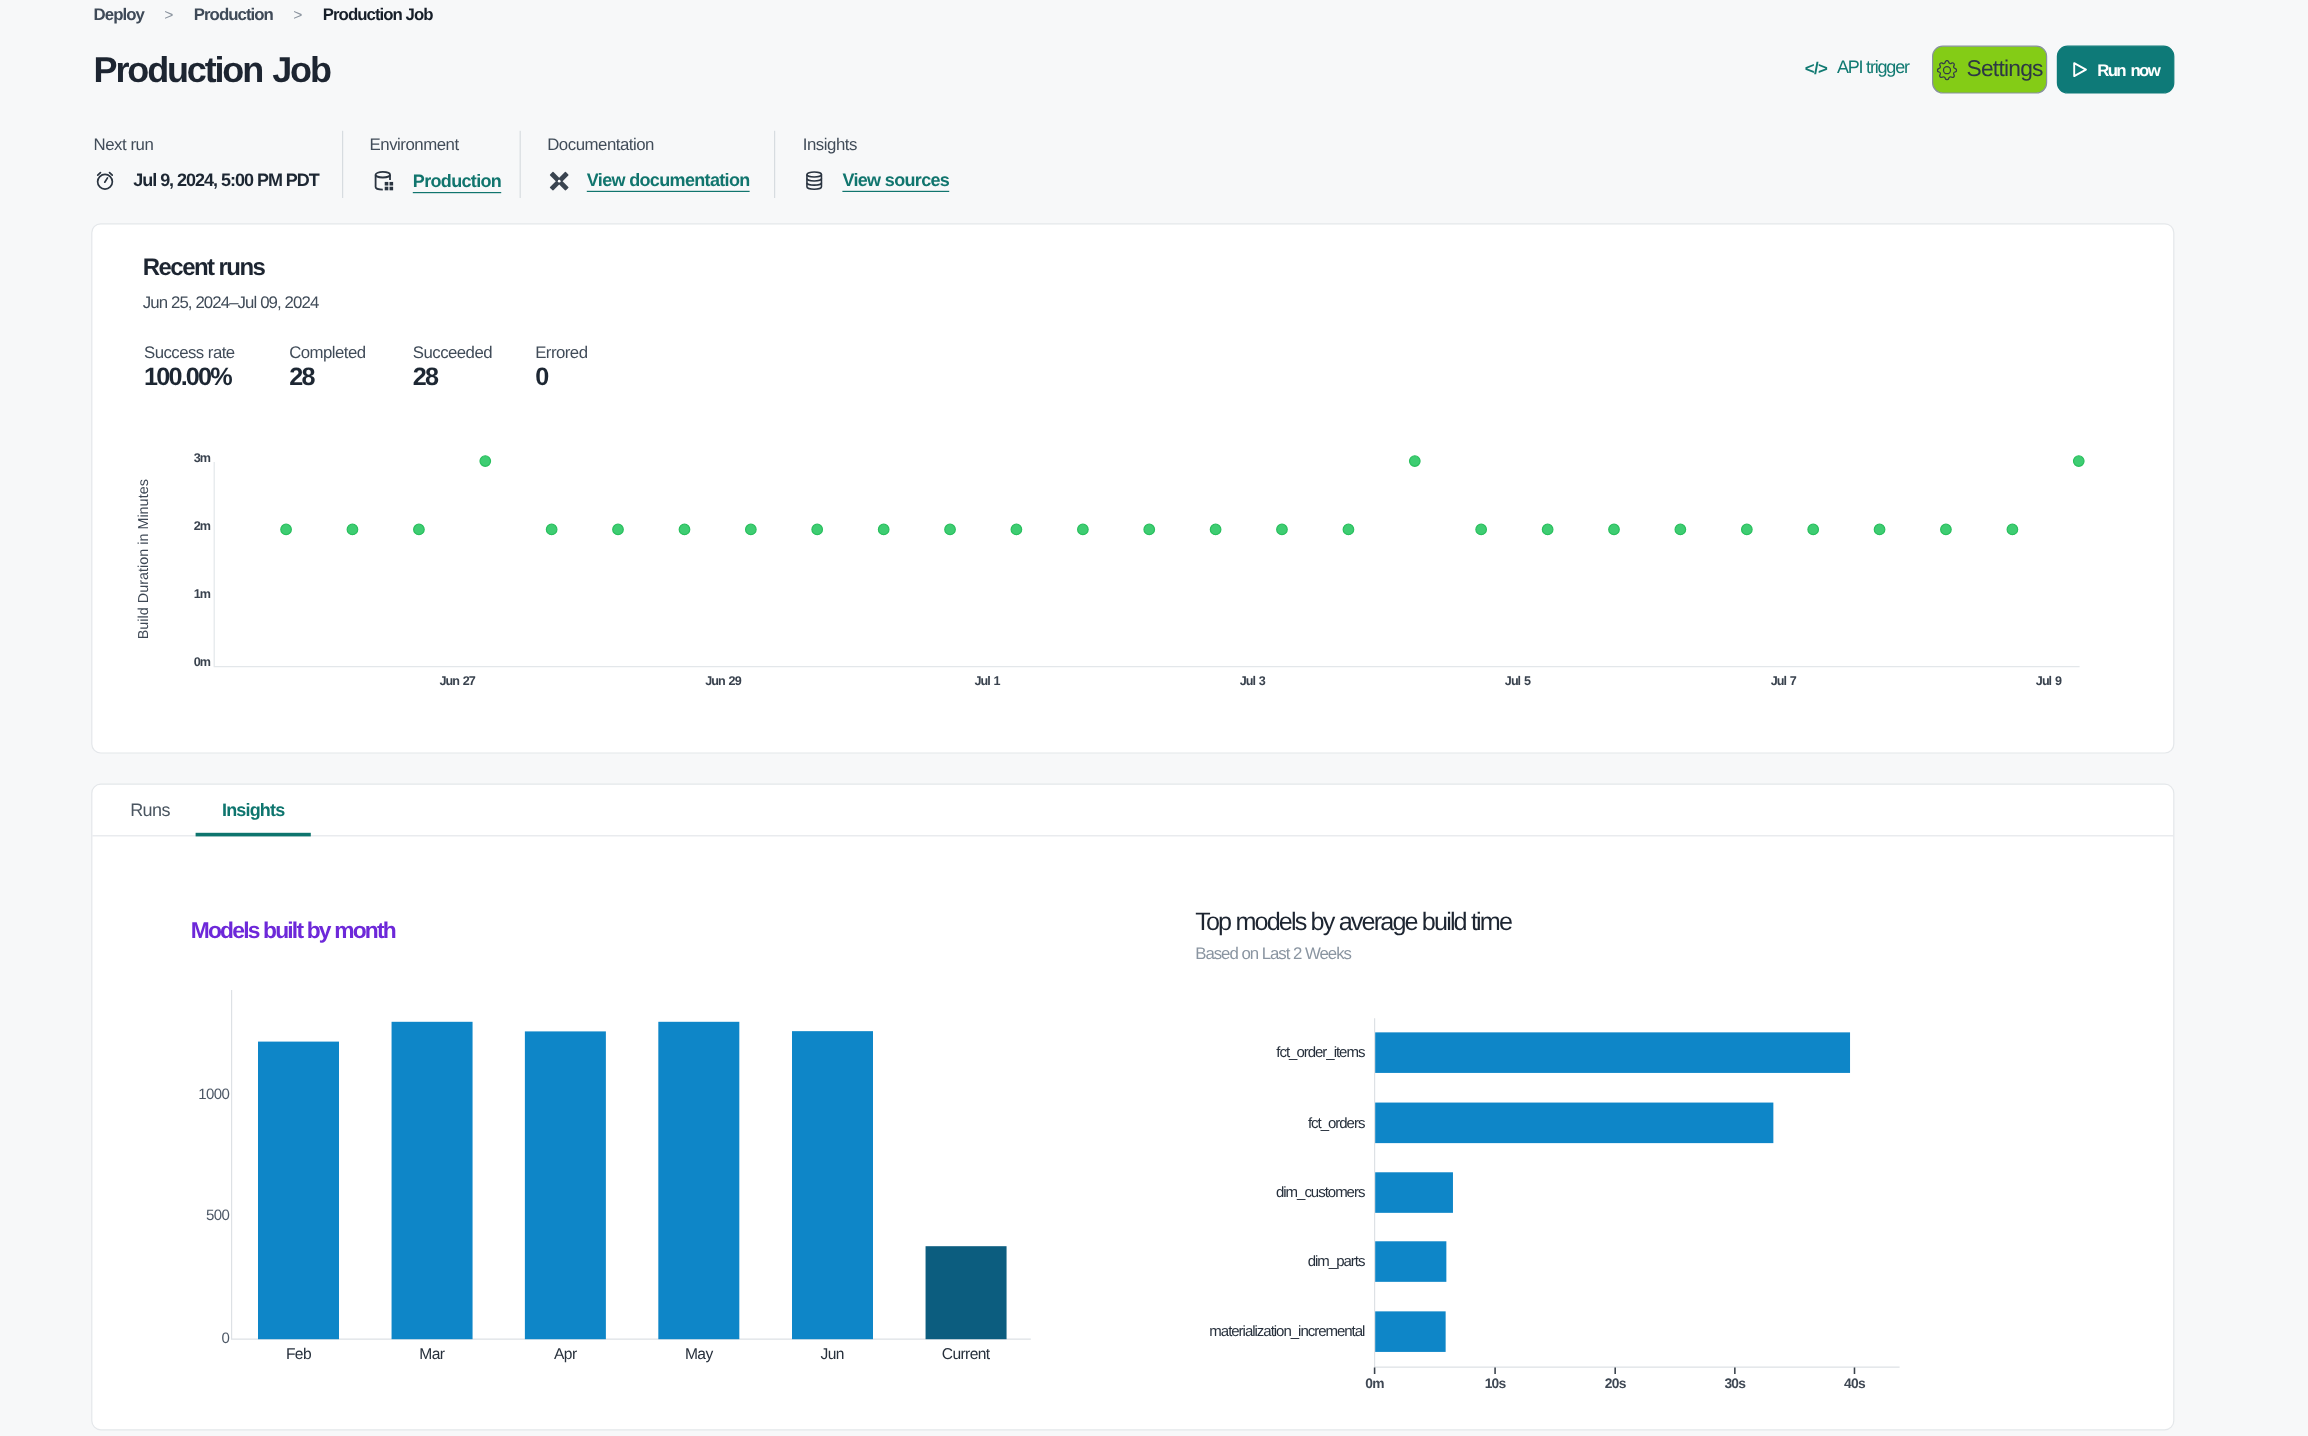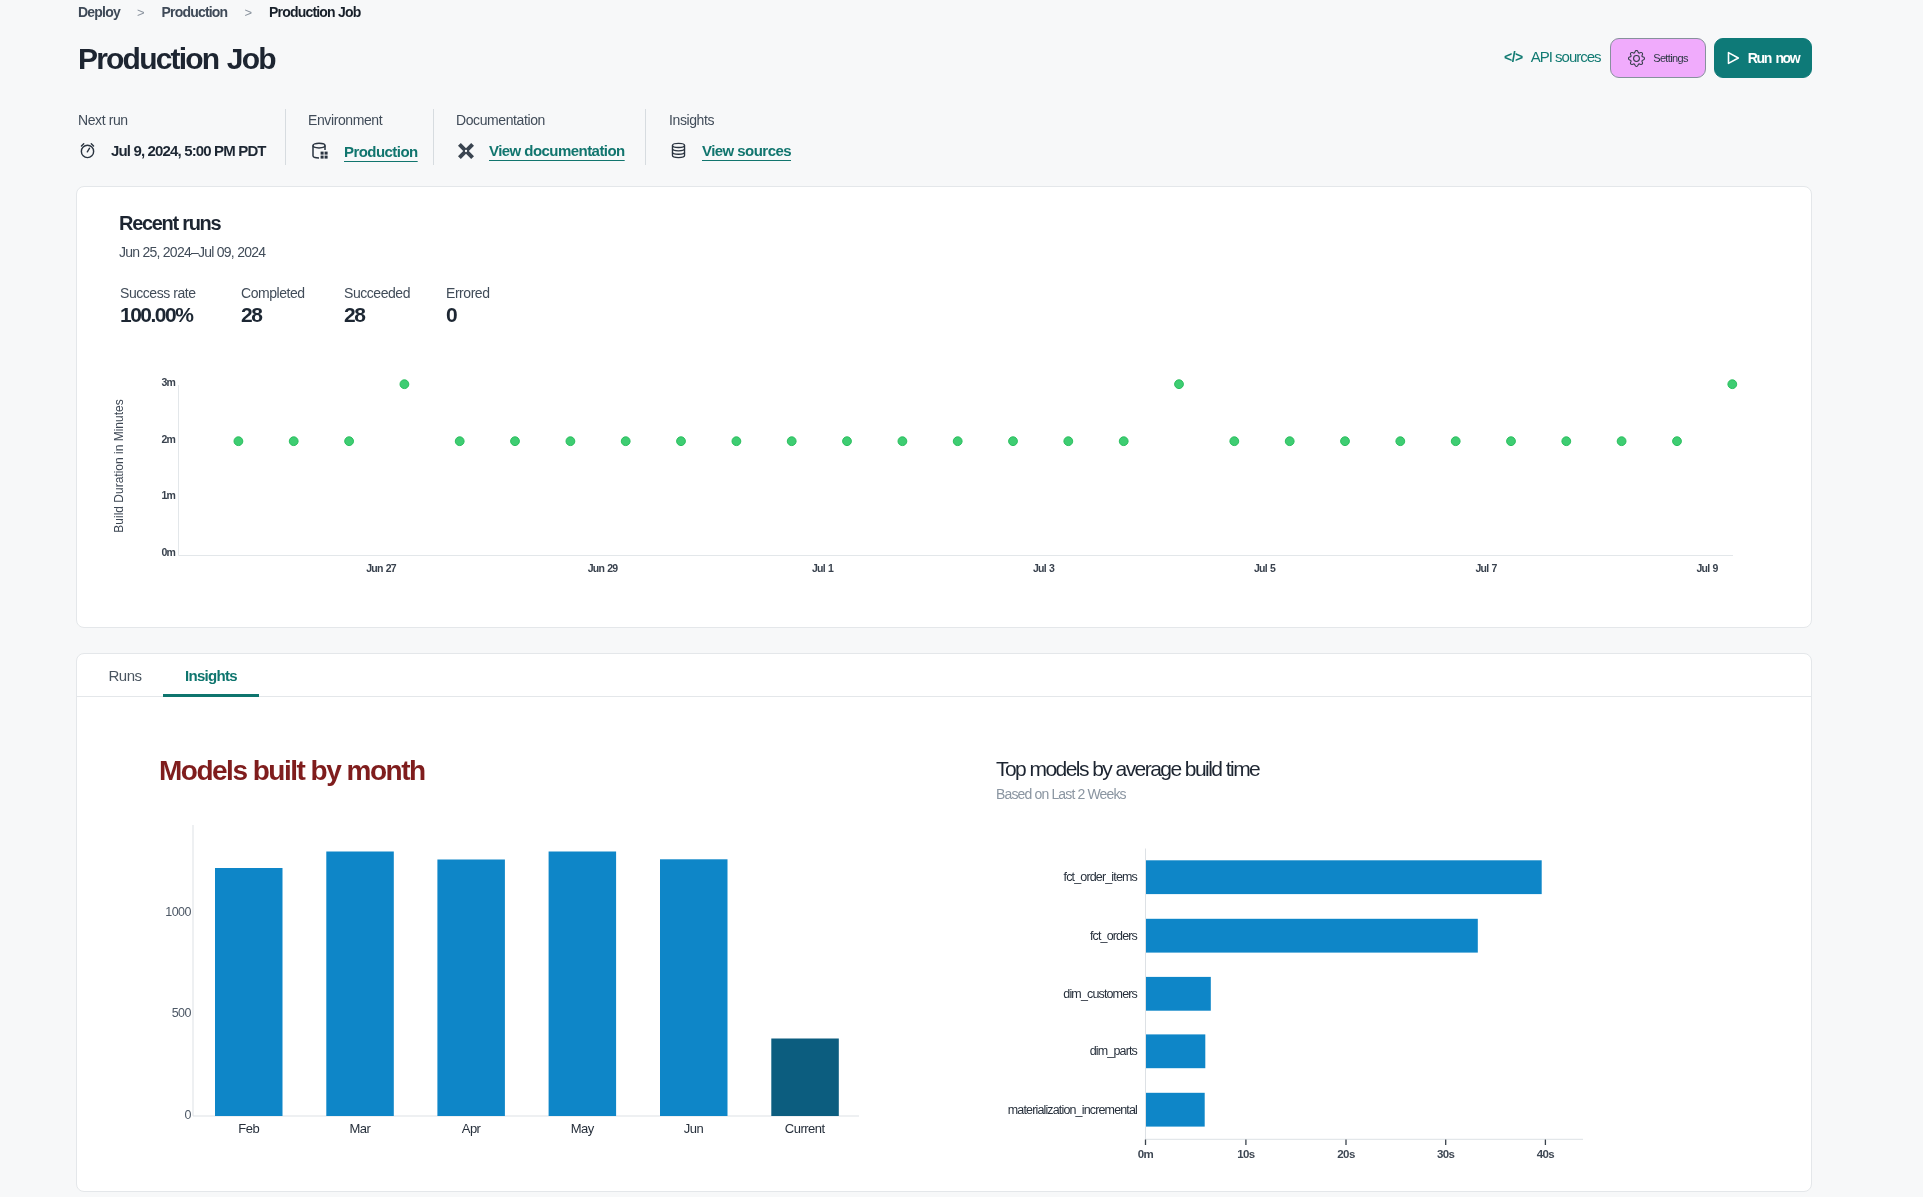--- a/index.html
+++ b/index.html
@@ -12,21 +12,21 @@
     overflow:hidden;
   }
   .abs { position:absolute; }
   .crumb { top:4px; left:78px; font-size:14px; font-weight:700; color:#3f4a58; letter-spacing:-0.8px; }
   .crumb .sep { color:#8a939e; font-weight:400; padding:0 17px; font-size:13px; letter-spacing:0; }
   .crumb .cur { color:#171f29; }
   h1 { top:42px; left:78px; position:absolute; font-size:30px; font-weight:700; color:#1d2531; letter-spacing:-1.8px; word-spacing:2px; }
   .apitrigger { top:48px; left:1504px; color:#117a72; font-size:15px; letter-spacing:-1.0px; display:flex; align-items:center; gap:8px; }
   .apitrigger .code { font-weight:700; font-size:14px; letter-spacing:-0.5px; }
   .btn { position:absolute; top:38px; height:40px; border-radius:9px; display:flex; align-items:center; justify-content:center; gap:8px; font-size:16px; }
-  .btn-settings { left:1610px; width:96px; background:#f0abfc; border:1px solid #87919d; color:#2d3844; font-size:11px; letter-spacing:-0.65px; }
+  .btn-settings { left:1610px; width:96px; background:#84cc16; border:1px solid #87919d; color:#2d3844; font-size:19px; letter-spacing:-0.65px; }
   .btn-run { left:1714px; width:98px; background:#0e7a78; color:#fff; border:1px solid #0e7a78; font-weight:700; font-size:14px; letter-spacing:-1.35px; word-spacing:2px; }
 
   .infolabel { font-size:14px; color:#414c59; letter-spacing:-0.4px; }
   .infoval { font-size:15px; font-weight:700; color:#1d2733; display:flex; align-items:center; gap:15px; letter-spacing:-0.55px; }
   .tlink { color:#11756e; text-decoration:underline; text-underline-offset:4px; text-decoration-thickness:1px; }
   .vdiv { position:absolute; width:1px; background:#d7dce0; top:109px; height:56px; }
 
   .card { position:absolute; left:76px; width:1736px; background:#ffffff; border:1px solid #e4e7ea; border-radius:8px; }
   .card1 { top:186px; height:442px; }
   .card2 { top:653px; height:539px; }
@@ -45,21 +45,21 @@
   svg text { font-family:"Liberation Sans", sans-serif; }
 </style>
 </head>
 <body>
 
 <div class="abs crumb">Deploy<span class="sep">&gt;</span>Production<span class="sep">&gt;</span><span class="cur">Production Job</span></div>
 <h1>Production Job</h1>
 
 <div class="abs apitrigger">
     <span class="code">&lt;/&gt;</span>
-    <span>API sources</span>
+    <span>API trigger</span>
   </div>
 <div class="btn btn-settings">
     <svg width="17" height="17" viewBox="0 0 16 16" fill="#333c48">
       <path d="M8 4.754a3.246 3.246 0 1 0 0 6.492 3.246 3.246 0 0 0 0-6.492zM5.754 8a2.246 2.246 0 1 1 4.492 0 2.246 2.246 0 0 1-4.492 0z"></path>
       <path d="M9.796 1.343c-.527-1.79-3.065-1.79-3.592 0l-.094.319a.873.873 0 0 1-1.255.52l-.292-.16c-1.64-.892-3.433.902-2.54 2.541l.159.292a.873.873 0 0 1-.52 1.255l-.319.094c-1.79.527-1.79 3.065 0 3.592l.319.094a.873.873 0 0 1 .52 1.255l-.16.292c-.892 1.64.901 3.434 2.541 2.54l.292-.159a.873.873 0 0 1 1.255.52l.094.319c.527 1.79 3.065 1.79 3.592 0l.094-.319a.873.873 0 0 1 1.255-.52l.292.16c1.64.893 3.434-.902 2.54-2.541l-.159-.292a.873.873 0 0 1 .52-1.255l.319-.094c1.79-.527 1.79-3.065 0-3.592l-.319-.094a.873.873 0 0 1-.52-1.255l.16-.292c.893-1.64-.902-3.433-2.541-2.54l-.292.159a.873.873 0 0 1-1.255-.52l-.094-.318zm-2.633.283c.246-.835 1.428-.835 1.674 0l.094.319a1.873 1.873 0 0 0 2.693 1.115l.291-.16c.764-.415 1.6.42 1.184 1.185l-.159.292a1.873 1.873 0 0 0 1.116 2.692l.318.094c.835.246.835 1.428 0 1.674l-.319.094a1.873 1.873 0 0 0-1.115 2.693l.16.291c.415.764-.42 1.6-1.185 1.184l-.291-.159a1.873 1.873 0 0 0-2.693 1.116l-.094.318c-.246.835-1.428.835-1.674 0l-.094-.319a1.873 1.873 0 0 0-2.692-1.115l-.292.16c-.764.415-1.6-.42-1.184-1.185l.159-.291A1.873 1.873 0 0 0 1.945 8.93l-.319-.094c-.835-.246-.835-1.428 0-1.674l.319-.094A1.873 1.873 0 0 0 3.06 4.377l-.16-.292c-.415-.764.42-1.6 1.185-1.184l.292.159a1.873 1.873 0 0 0 2.692-1.115l.094-.319z"></path>
     </svg>
     <span>Settings</span>
   </div>
 <div class="btn btn-run">
     <svg width="13" height="14" viewBox="0 0 13 14" fill="none" stroke="#ffffff" stroke-width="1.6" stroke-linejoin="round">
@@ -178,21 +178,21 @@
     <circle cx="1655.3" cy="197.2" r="4.4" fill="#3ecd72" stroke="#2abf5e" stroke-width="1"></circle>
     </g>
   </svg>
 </div>
 
 <div class="card card2">
   <div class="tabrow"></div>
   <div class="tab tab-runs">Runs</div>
   <div class="tab tab-insights">Insights</div>
   <div class="tabline"></div>
-  <div style="position:absolute;left:82px;top:101px;font-size:28px;font-weight:700;color:#7f1d1d;letter-spacing:-1.5px;">Models built by month</div>
+  <div style="position:absolute;left:82px;top:112px;font-size:19px;font-weight:700;color:#6d28d9;letter-spacing:-1.5px;">Models built by month</div>
   <div style="position:absolute;left:919px;top:103px;font-size:21px;font-weight:400;color:#1d2531;letter-spacing:-1.55px;">Top models by average build time</div>
   <div style="position:absolute;left:919px;top:132px;font-size:14px;color:#8a95a1;letter-spacing:-0.85px;">Based on Last 2 Weeks</div>
   <svg style="position:absolute;left:0;top:0;" width="1734" height="535" viewBox="0 0 1734 535">
     <g id="charts2">
     <path d="M116 171 V462 H782" fill="none" stroke="#dde1e5" stroke-width="1"></path>
     <text x="114" y="258" text-anchor="end" dominant-baseline="central" font-size="12.5" letter-spacing="-0.5" fill="#4d5866">1000</text>
     <text x="114" y="358.5" text-anchor="end" dominant-baseline="central" font-size="12.5" letter-spacing="-0.5" fill="#4d5866">500</text>
     <text x="114" y="461" text-anchor="end" dominant-baseline="central" font-size="12.5" letter-spacing="-0.5" fill="#4d5866">0</text>
     <rect x="138" y="214" width="67.5" height="248.0" fill="#0e86c8"></rect>
     <rect x="249.3" y="197.5" width="67.5" height="264.5" fill="#0e86c8"></rect>

